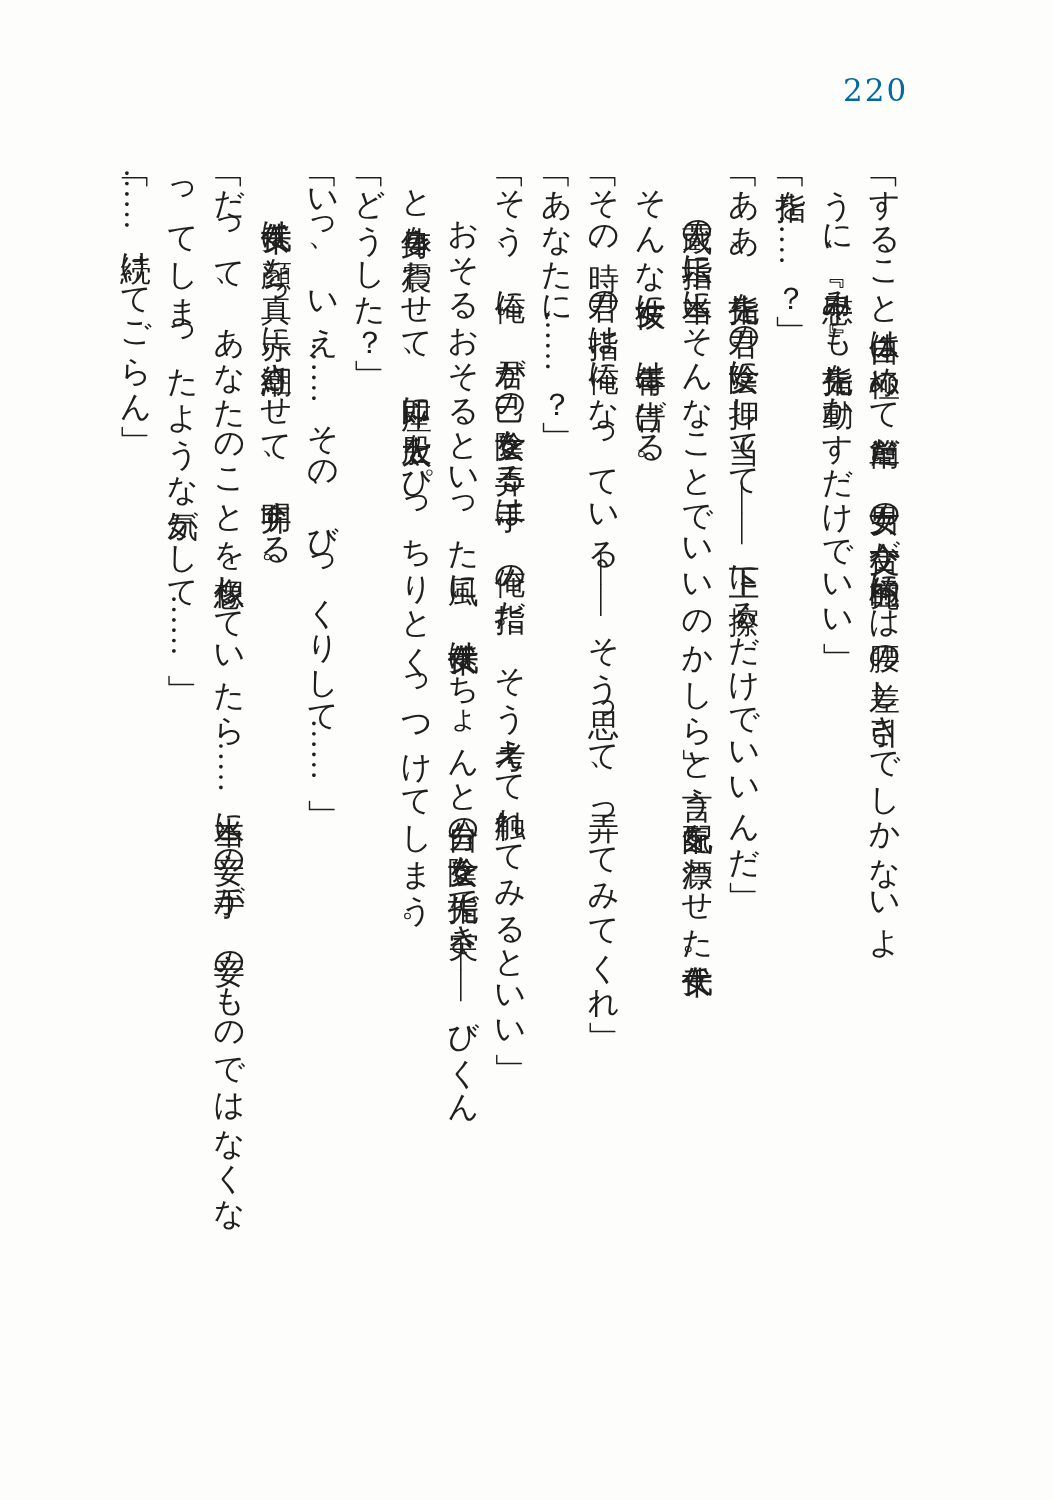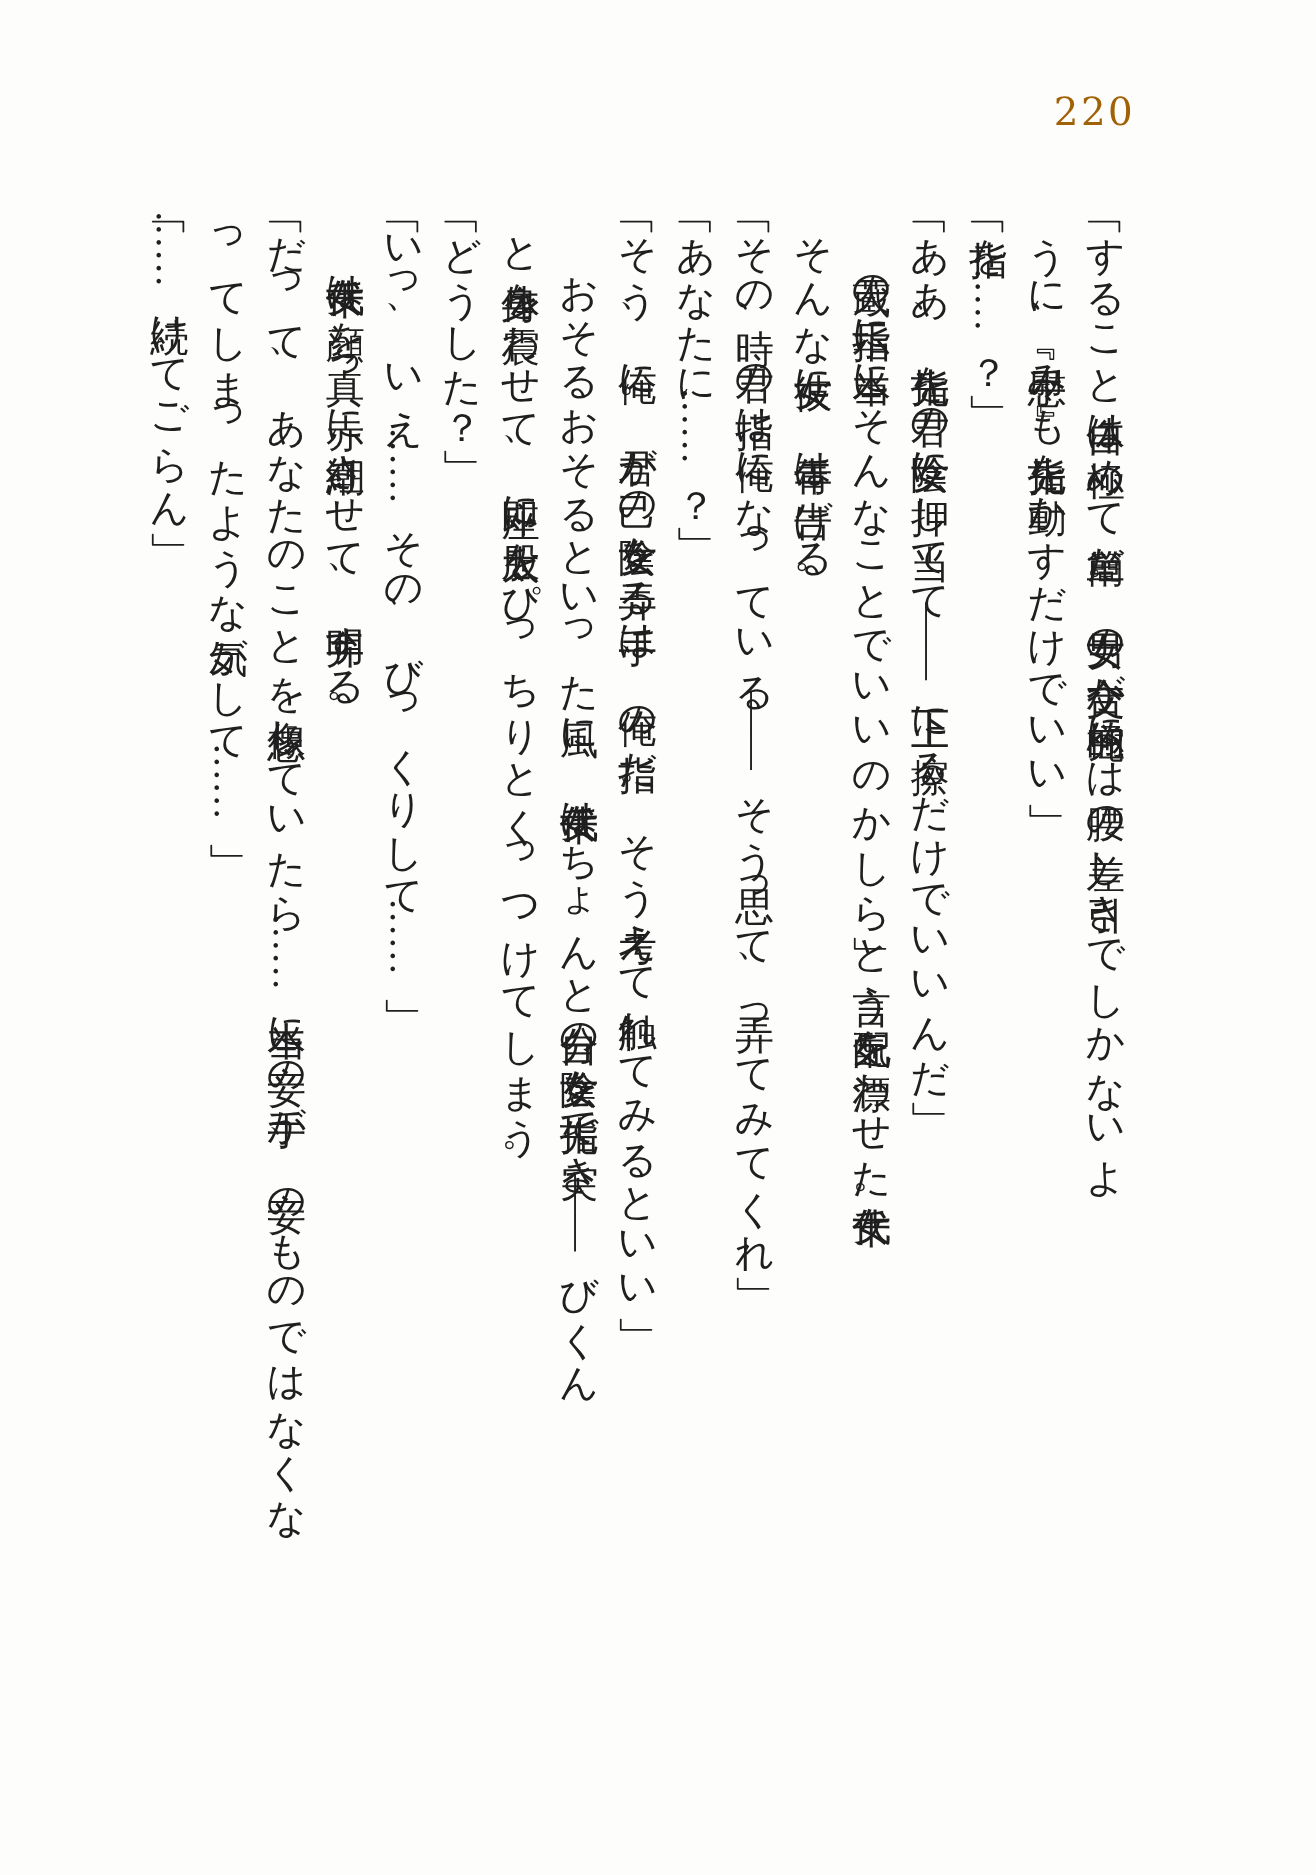--- a/index.html
+++ b/index.html
@@ -14,21 +14,21 @@
     background: #fdfdfc;
     overflow: hidden;
     font-family: "Liberation Serif", "DejaVu Serif", serif;
   }
   .page-number {
     position: absolute;
     top: 72px;
     left: 843px;
     font-size: 31px;
     letter-spacing: 2px;
-    color: #a16207;
+    color: #0369a1;
     font-family: "DejaVu Serif", serif;
   }
   .text-block {
     position: absolute;
     top: 168px;
     right: 146px;
     height: 1182px;
     writing-mode: vertical-rl;
     text-orientation: mixed;
     font-size: 31px;

